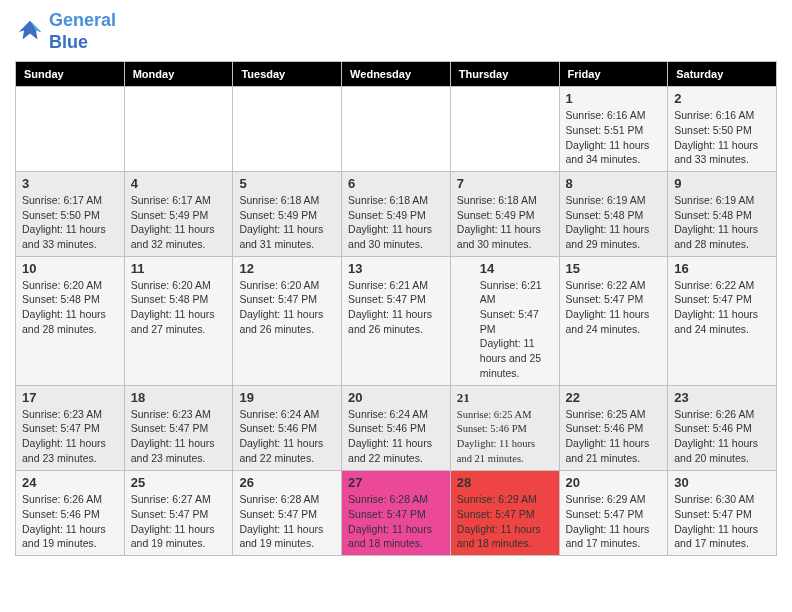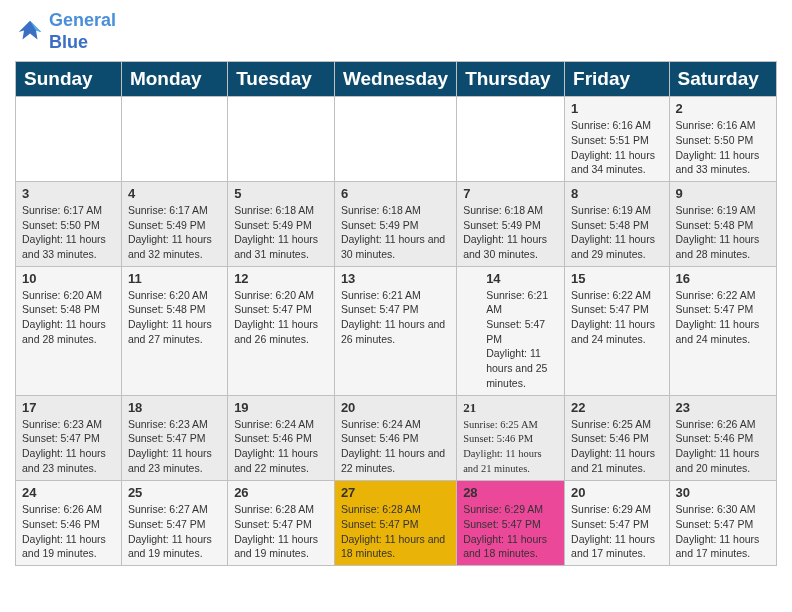--- a/index.html
+++ b/index.html
@@ -7,21 +7,21 @@
     .container { padding: 10px 15px; }
     .header { display: flex; justify-content: space-between; align-items: flex-start; margin-bottom: 8px; }
     .logo { display: flex; align-items: center; }
     .logo-text { font-size: 18px; font-weight: bold; color: #333; line-height: 1.2; }
     .logo-text span { color: #4a90d9; }
     .logo-bird { width: 30px; height: 30px; margin-right: 4px; }
     .title-block { text-align: right; }
     .month-title { font-size: 36px; font-weight: bold; color: #333; }
     .location { font-size: 16px; color: #333; font-weight: normal; }
     table { width: 100%; border-collapse: collapse; }
-    thead tr th { background: #0c4a6e; color: #fff; text-align: left; padding: 6px 8px; font-size: 19px; border: 1px solid #c0c0c0; }
+    thead tr th { background: #000000; color: #fff; text-align: left; padding: 6px 8px; font-size: 11px; border: 1px solid #c0c0c0; }
     tbody tr td { border: 1px solid #c0c0c0; vertical-align: top; padding: 4px 6px; font-size: 11px; color: #333; background: #fff; width: calc(100%/7); min-height: 80px; }
     tbody tr:nth-child(odd) td { background: #f5f5f5; }
     tbody tr:nth-child(even) td { background: #ebebeb; }
     .day-num { font-size: 13px; font-weight: bold; display: block; margin-bottom: 2px; }
     .day-info { font-size: 10.5px; line-height: 1.4; color: #333; }
     .empty { background: #fff !important; }
   </style>
 </head>
 <body>
 
@@ -219,27 +219,27 @@
             <div class="day-info" style="white-space: pre-line;">Sunrise: 6:27 AM
 Sunset: 5:47 PM
 Daylight: 11 hours and 19 minutes.</div>
           </td>
           <td style="background: rgb(245, 245, 245);">
             <span class="day-num">26</span>
             <div class="day-info" style="white-space: pre-line;">Sunrise: 6:28 AM
 Sunset: 5:47 PM
 Daylight: 11 hours and 19 minutes.</div>
           </td>
-          <td style="background: #eab308;">
+          <td style="background: #ec4899;">
             <span class="day-num">27</span>
             <div class="day-info" style="white-space: pre-line;">Sunrise: 6:28 AM
 Sunset: 5:47 PM
 Daylight: 11 hours and 18 minutes.</div>
           </td>
-          <td style="background: #ec4899; margin-top: 16px;">
+          <td style="background: #ef4444; margin-top: 16px;">
             <span class="day-num">28</span>
             <div class="day-info" style="white-space: pre-line;">Sunrise: 6:29 AM
 Sunset: 5:47 PM
 Daylight: 11 hours and 18 minutes.</div>
           </td>
           <td style="background: rgb(245, 245, 245);">
             <span class="day-num">20</span>
             <div class="day-info" style="white-space: pre-line;">Sunrise: 6:29 AM
 Sunset: 5:47 PM
 Daylight: 11 hours and 17 minutes.</div>

